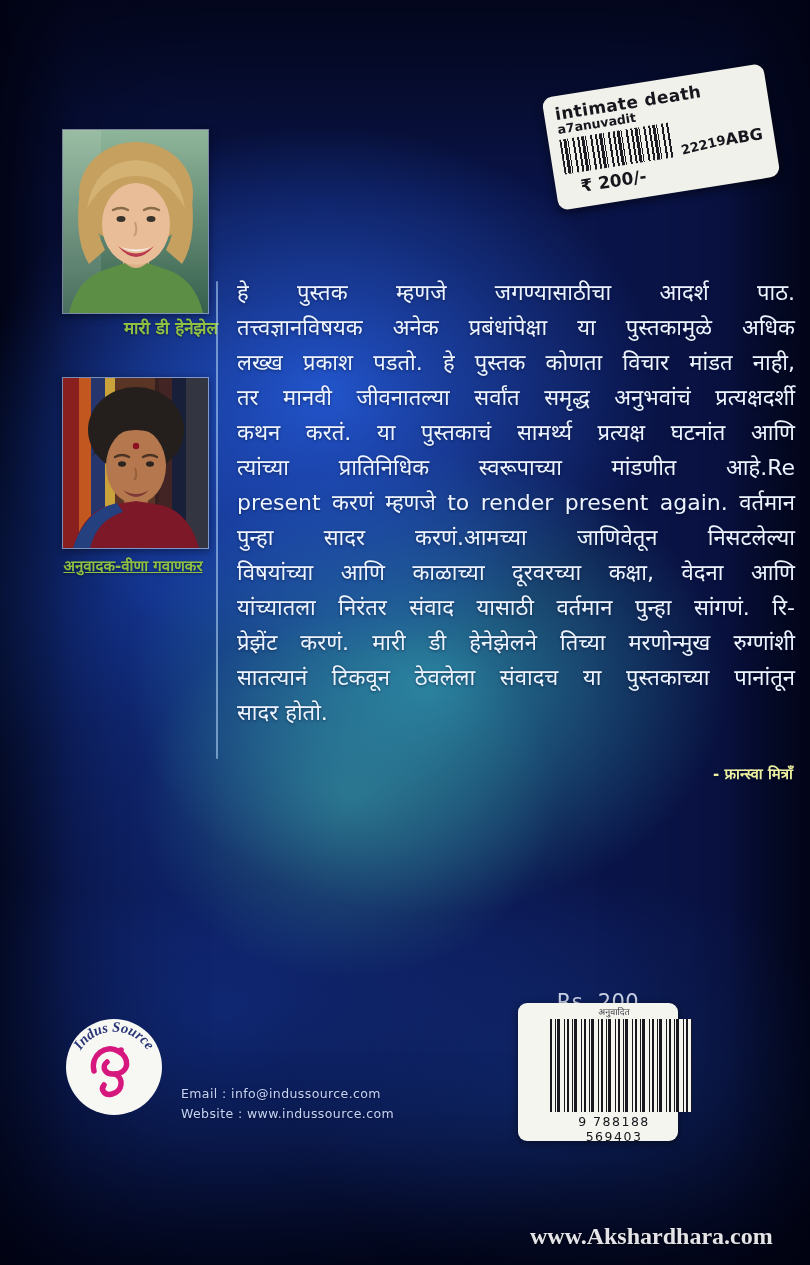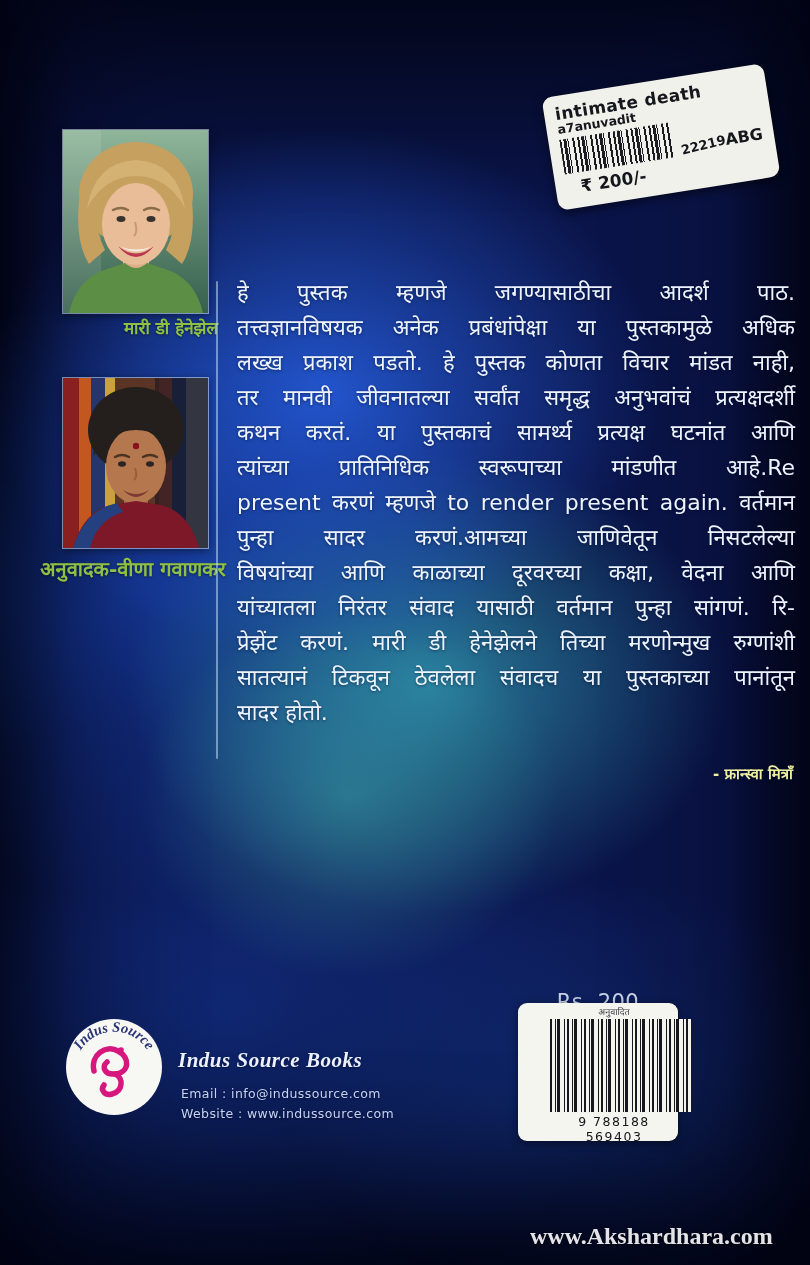--- a/index.html
+++ b/index.html
@@ -37,21 +37,21 @@
   .sticker-code { font-weight:bold; font-size:13px; margin-left:8px; transform:rotate(-5deg); }
   .sticker-tag { font-weight:bold; font-size:16px; margin-left:auto; }
   .sticker-price { font-weight:bold; font-size:17px; margin:4px 0 0 14px; }
 
   
   .photo { position:absolute; border:1px solid rgba(215,228,240,0.55); box-shadow:0 2px 8px rgba(0,0,0,0.45); }
   .photo1 { left:62px; top:129px; }
   .photo2 { left:62px; top:377px; }
   .caption { position:absolute; color:#8fc043; font-weight:bold; text-shadow:0 1px 2px rgba(0,10,30,0.6); }
   .caption1 { left:48px; top:316px; width:170px; text-align:right; font-size:17px; }
-  .caption2 { left:40px; top:555px; width:186px; text-align:center; font-size:20px; }
+  .caption2 { left:40px; top:555px; width:186px; text-align:center; font-size:15px;text-decoration:underline; }
 
   .divider { position:absolute; left:216px; top:281px; width:2px; height:478px; background:rgba(185,220,250,0.55); border-radius:1px; }
 
   
   .blurb { position:absolute; left:237px; top:275px; width:558px; color:#edf4ff;
     font-size:22px; text-shadow:0 1px 3px rgba(0,15,50,0.55); }
   .blurb-line { line-height:35px; height:35px; white-space:nowrap; text-align:justify; text-align-last:justify; overflow:visible; }
   .blurb-line:last-child { text-align-last:left; }
   .attribution { position:absolute; left:237px; top:763px; width:556px; text-align:right;
     color:#eef0a0; font-size:15px; font-weight:bold; text-shadow:0 1px 3px rgba(0,15,40,0.6); }
@@ -185,18 +185,17 @@
     <text font-size="14.5" font-weight="bold" font-style="italic" fill="#2a3578" font-family="Liberation Serif, serif" text-anchor="middle">
       <textPath href="#arc" startOffset="50%">Indus Source</textPath>
     </text>
     <g stroke="#d6177e" stroke-width="5.5" fill="none" stroke-linecap="round">
       <path d="M30 54 C 26 38, 42 27, 54 34 C 67 41, 65 56, 51 57 C 41 58, 37 50, 43 45"></path>
       <path d="M51 57 C 60 61, 59 74, 48 77 C 41 79, 36 73, 40 68"></path>
     </g>
     <circle cx="57" cy="33" r="2.8" fill="#d6177e"></circle>
   </svg>
 
-  <div class="publisher-name">Indus Source Books</div>
   <div class="pub-line pub-email">Email : info@indussource.com</div>
   <div class="pub-line pub-web">Website : www.indussource.com</div>
 
   <div class="watermark">www.Akshardhara.com</div>
 </div>
 
 </body></html>

